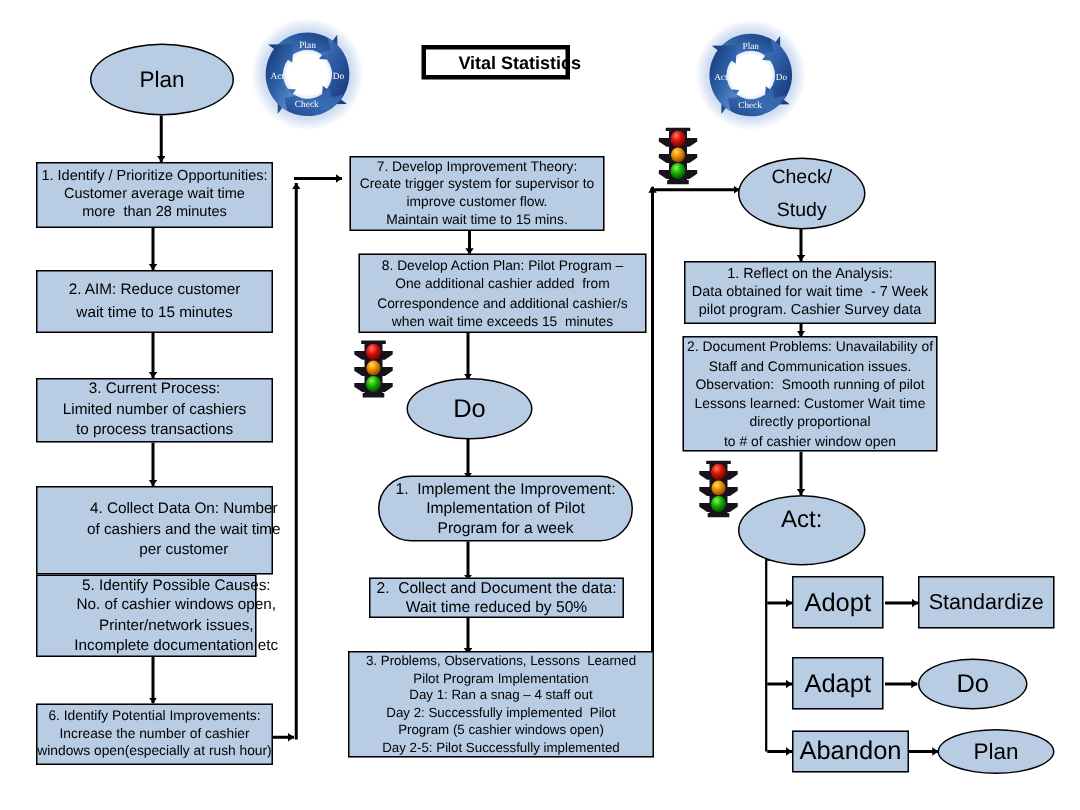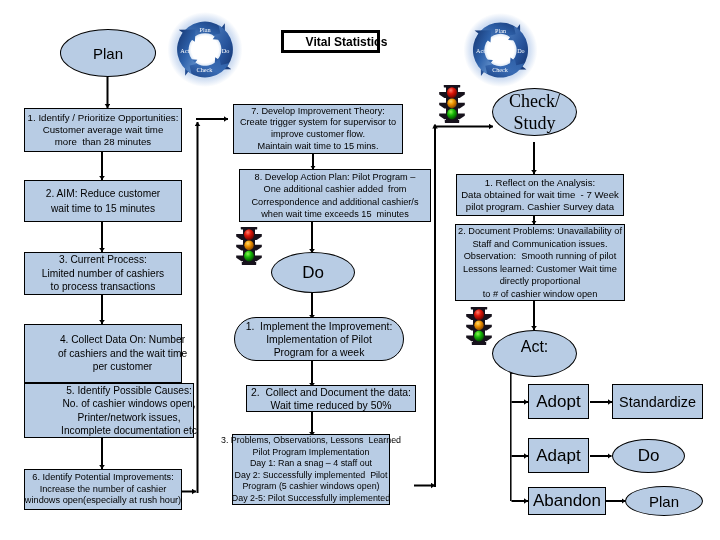--- a/index.html
+++ b/index.html
@@ -191,50 +191,50 @@
 Customer average wait time
 more  than 28 minutes</div>
   <div class="node" style="left:24px;top:180px;width:158px;height:42px;font-size:10.2px;line-height:15px;">2. AIM: Reduce customer
 wait time to 15 minutes</div>
   <div class="node" style="left:24px;top:252px;width:158px;height:43px;font-size:10.2px;line-height:13.5px;">3. Current Process:
 Limited number of cashiers
 to process transactions</div>
   <div class="node" style="left:24px;top:324px;width:158px;height:59px;font-size:10.2px;line-height:13.5px;padding-left:39px;">4. Collect Data On: Number
 of cashiers and the wait time
 per customer</div>
-  <div class="node" style="left:24px;top:383px;width:170px;height:55px;font-size:10.2px;line-height:13.2px;padding-left:40px;">5. Identify Possible Causes:
+  <div class="node" style="left:24px;top:383px;width:147px;height:55px;font-size:10.2px;line-height:13.2px;padding-left:40px;">5. Identify Possible Causes:
 No. of cashier windows open,
 Printer/network issues,
 Incomplete documentation etc</div>
   <div class="node" style="left:24px;top:469px;width:158px;height:41px;font-size:9.2px;line-height:11.7px;">6. Identify Potential Improvements:
 Increase the number of cashier
 windows open(especially at rush hour)</div>
   <div class="node" style="left:233px;top:104px;width:170px;height:50px;font-size:9.2px;line-height:11.7px;">7. Develop Improvement Theory:
 Create trigger system for supervisor to
 improve customer flow.
 Maintain wait time to 15 mins.</div>
   <div class="node" style="left:239px;top:169px;width:192px;height:53px;font-size:9.2px;line-height:12.3px;">8. Develop Action Plan: Pilot Program –
 One additional cashier added  from
 Correspondence and additional cashier/s
 when wait time exceeds 15  minutes</div>
 
   <div class="node ell" style="left:271px;top:252px;width:84px;height:41px;font-size:17px;">Do</div>
-  <div class="node" style="left:234px;top:317px;width:170px;height:44px;font-size:10.4px;line-height:13px;border-radius:22px;">1.  Implement the Improvement:
+  <div class="node" style="left:252px;top:317px;width:170px;height:44px;font-size:10.4px;line-height:13px;border-radius:22px;">1.  Implement the Improvement:
 Implementation of Pilot
 Program for a week</div>
   <div class="node" style="left:246px;top:385px;width:170px;height:27px;font-size:10.4px;line-height:13px;">2.  Collect and Document the data:
 Wait time reduced by 50%</div>
-  <div class="node" style="left:232px;top:434px;width:158px;height:71px;font-size:8.9px;line-height:11.5px;">3. Problems, Observations, Lessons  Learned
+  <div class="node" style="left:232px;top:434px;width:204px;height:71px;font-size:8.9px;line-height:11.5px;">3. Problems, Observations, Lessons  Learned
 Pilot Program Implementation
 Day 1: Ran a snag – 4 staff out
 Day 2: Successfully implemented  Pilot
 Program (5 cashier windows open)
 Day 2-5: Pilot Successfully implemented</div>
 
-  <div class="node ell" style="left:492px;top:88px;width:85px;height:48px;font-size:18px;line-height:22px;font-family:Liberation Serif, serif;">Check/
+  <div class="node ell" style="left:492px;top:105px;width:85px;height:48px;font-size:13px;line-height:22px;">Check/
 Study</div>
   <div class="node" style="left:456px;top:174px;width:168px;height:42px;font-size:9.6px;line-height:12px;">1. Reflect on the Analysis:
 Data obtained for wait time  - 7 Week
 pilot program. Cashier Survey data</div>
   <div class="node" style="left:455px;top:224px;width:170px;height:77px;font-size:9.25px;line-height:12.5px;">2. Document Problems: Unavailability of
 Staff and Communication issues.
 Observation:  Smooth running of pilot
 Lessons learned: Customer Wait time
 directly proportional
 to # of cashier window open</div>

